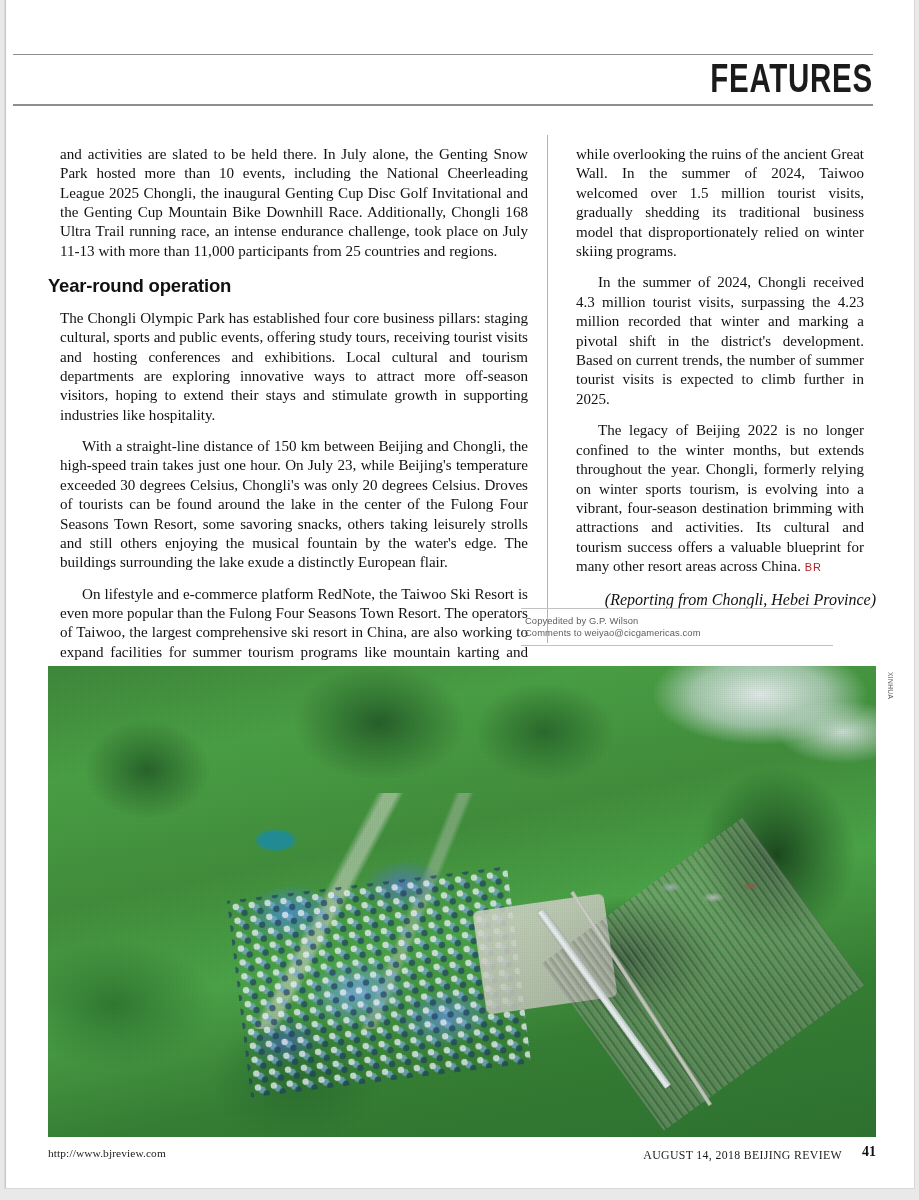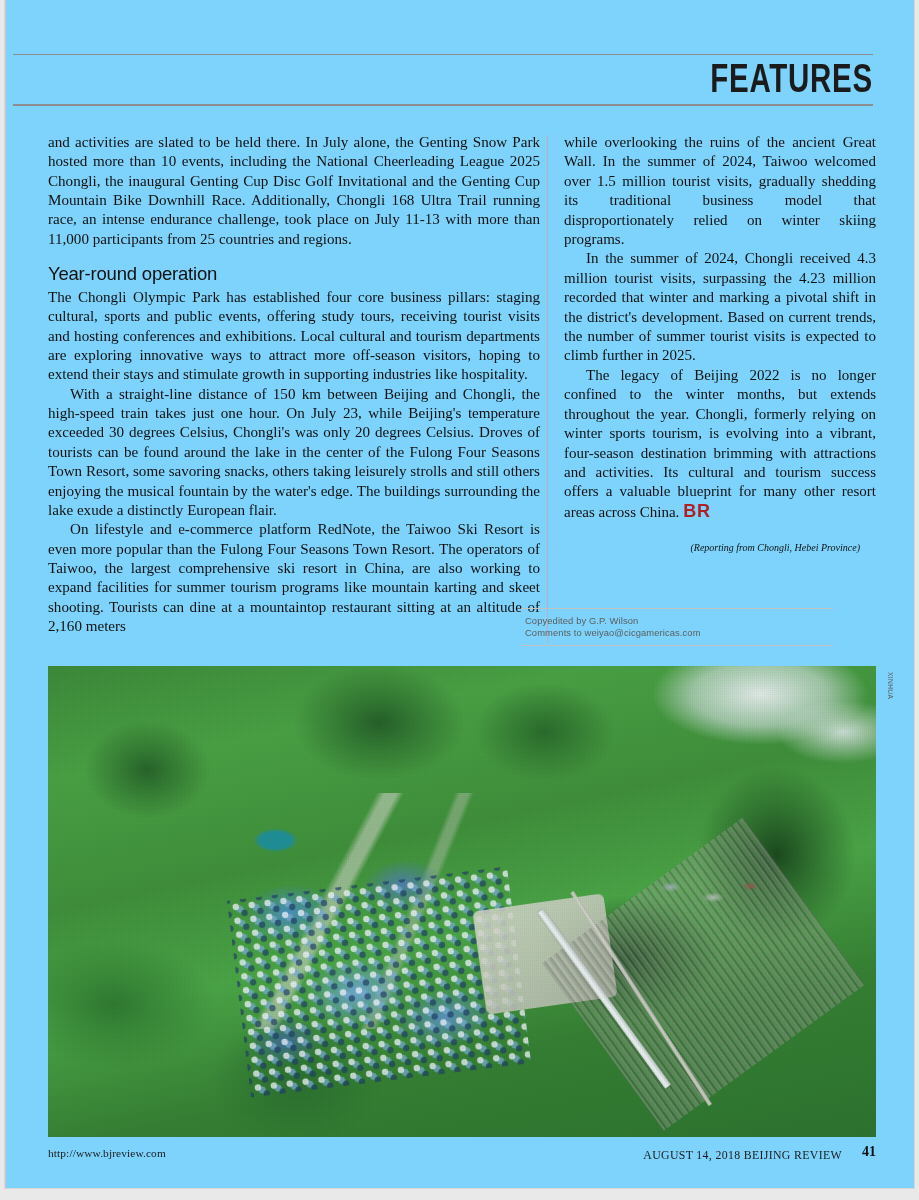--- a/index.html
+++ b/index.html
@@ -6,21 +6,21 @@
   body{
     width:919px;height:1200px;
     background:#e9e9e9;
     font-family:"Liberation Serif", serif;
     overflow:hidden;
   }
   .page{
     position:absolute;
     left:5px;top:0;
     width:909px;height:1188px;
-    background:#7dd3fc;
+    background:#ffffff;
     box-shadow:0 0 0 1px #d8d8d8;
     overflow:hidden;
   }
   .page-edge-left{
     position:absolute;left:0;top:0;width:1px;height:1188px;background:#c9c9c9;
   }
 
   
   .masthead{
     position:absolute;left:8px;top:0;width:860px;height:108px;
@@ -50,55 +50,55 @@
   }
   .col{
     position:absolute;top:0;
   }
   .col-left{left:0;width:492px;}
   .col-right{left:516px;width:312px;}
   .col-divider{
     position:absolute;left:499px;top:2px;width:1px;height:508px;background:#b4b4b4;
   }
   p.body{
-    margin:0;
+    margin:12px;
     font-family:"Liberation Serif", serif;
     font-size:15.1px;
     line-height:19.35px;
     color:#111111;
     text-align:justify;
     text-justify:inter-word;
     hyphens:none;
   }
   p.body.indent{text-indent:22px;}
   .col-right p.body{font-size:15px;line-height:19.4px;}
 
   h2.sub{
     margin:13px 0 3px 0;
     font-family:"Liberation Sans", sans-serif;
-    font-weight:400;
+    font-weight:700;
     font-size:18.5px;
     line-height:23px;
     letter-spacing:-0.2px;
     color:#111111;
   }
 
   .br-mark{
     font-family:"Liberation Sans", sans-serif;
-    font-weight:700;
-    font-size:18px;
+    font-weight:400;
+    font-size:11px;
     letter-spacing:1px;
     color:#b01f24;
     white-space:nowrap;
   }
   p.credit-line{
-    margin:16px;
+    margin:0;
     font-family:"Liberation Serif", serif;
     font-style:italic;
-    font-size:10px;
+    font-size:16px;
     line-height:19.4px;
     color:#111111;
     text-align:right;
   }
 
   
   .copyblock{
     position:absolute;left:516px;top:608px;width:312px;
   }
   .copyblock .hr{width:312px;height:1px;background:#c2c2c2;}

